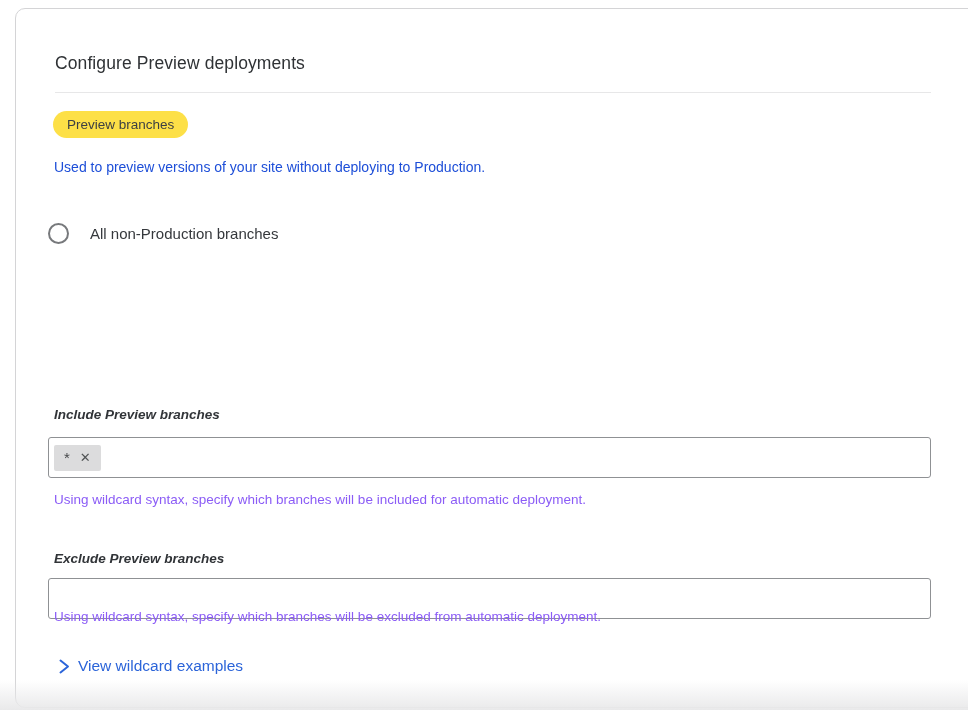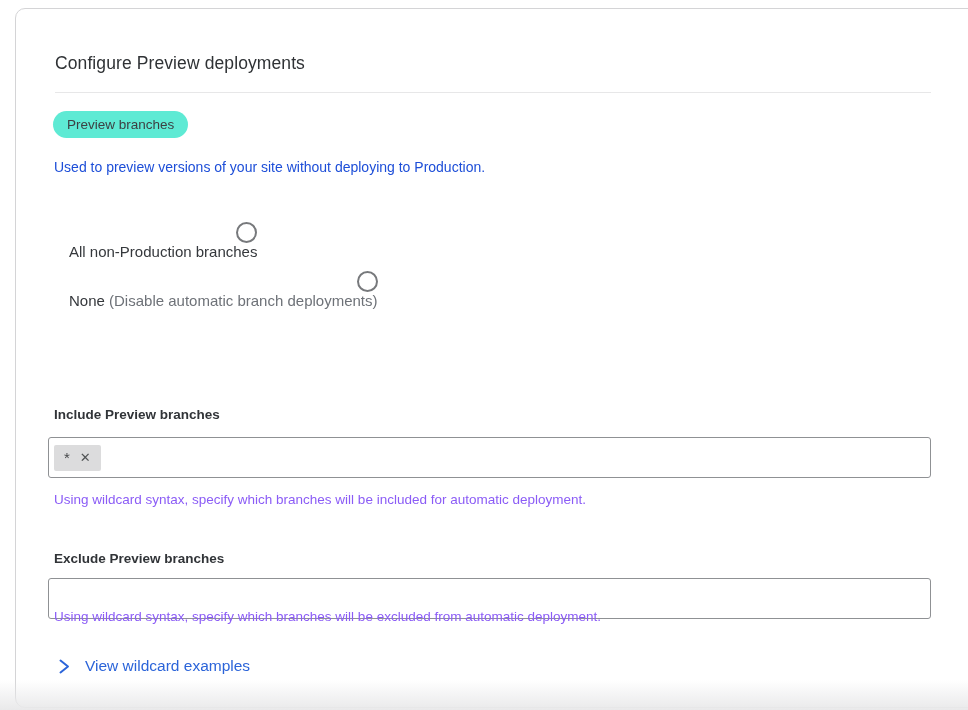--- a/index.html
+++ b/index.html
@@ -42,41 +42,40 @@
     height: 1px;
     background: #e7e7e8;
   }
   .badge {
     position: absolute;
     left: 37px;
     top: 102px;
     height: 27px;
     line-height: 27px;
     padding: 0 14px;
-    background: #5eead4;
+    background: #fde047;
     border-radius: 14px;
     font-size: 13.5px;
     color: #3d4043;
   }
   .description {
     position: absolute;
     left: 38px;
     top: 150px;
     font-size: 14px;
     color: #1d4ed8;
   }
 
   .radio-row {
     position: absolute;
     left: 32px;
     height: 22px;
     display: flex;
-    align-items: flex-end;
+    align-items: center;
     cursor: pointer;
-    flex-direction: column;
   }
   .radio-row.r1 { top: 213px; }
   .radio-row.r2 { top: 262px; }
   .radio-row.r3 { top: 312px; }
   .radio-circle {
     width: 21px;
     height: 21px;
     border: 2px solid #77797c;
     border-radius: 50%;
     background: #ffffff;
@@ -100,20 +99,21 @@
     white-space: nowrap;
   }
   .radio-label .muted { color: #6e7278; }
 
   .field-label {
     position: absolute;
     left: 38px;
     font-size: 13.5px;
     font-weight: bold;
     color: #313438;
+    font-style: italic;
   }
   .field-label.include { top: 398px; }
   .field-label.exclude { top: 542px; }
 
   .tag-input {
     position: absolute;
     left: 32px;
     width: 883px;
     height: 41px;
     border: 1px solid #8f9194;
@@ -175,21 +175,21 @@
     align-items: center;
     cursor: pointer;
     text-decoration: none;
   }
   .examples-link .chev {
     width: 14px;
     height: 17px;
     flex: 0 0 auto;
   }
   .examples-link .link-text {
-    margin-left: 14px;
+    margin-left: 7px;
     font-size: 15.5px;
     color: #2b64d9;
   }
 
   .bottom-fade {
     position: absolute;
     left: 0;
     top: 680px;
     width: 968px;
     height: 30px;
@@ -210,28 +210,20 @@
 
   <div class="description">Used to preview versions of your site without deploying to Production.</div>
 
   <div class="radio-row r1">
     <span class="radio-circle"></span>
     <span class="radio-label">
       <span>All non-Production branches</span>
     </span>
   </div>
 
-  <div class="radio-row r2">
-    <span class="radio-circle"></span>
-    <span class="radio-label">
-      <span>None</span>
-      <span> </span>
-      <span class="muted">(Disable automatic branch deployments)</span>
-    </span>
-  </div>
 
 
   <div class="field-label include">Include Preview branches</div>
   <div class="tag-input include">
     <span class="tag-chip">
       <span class="tag-text">*</span>
       <span class="tag-remove">✕</span>
     </span>
     <input type="text" placeholder="" style="">
   </div>

